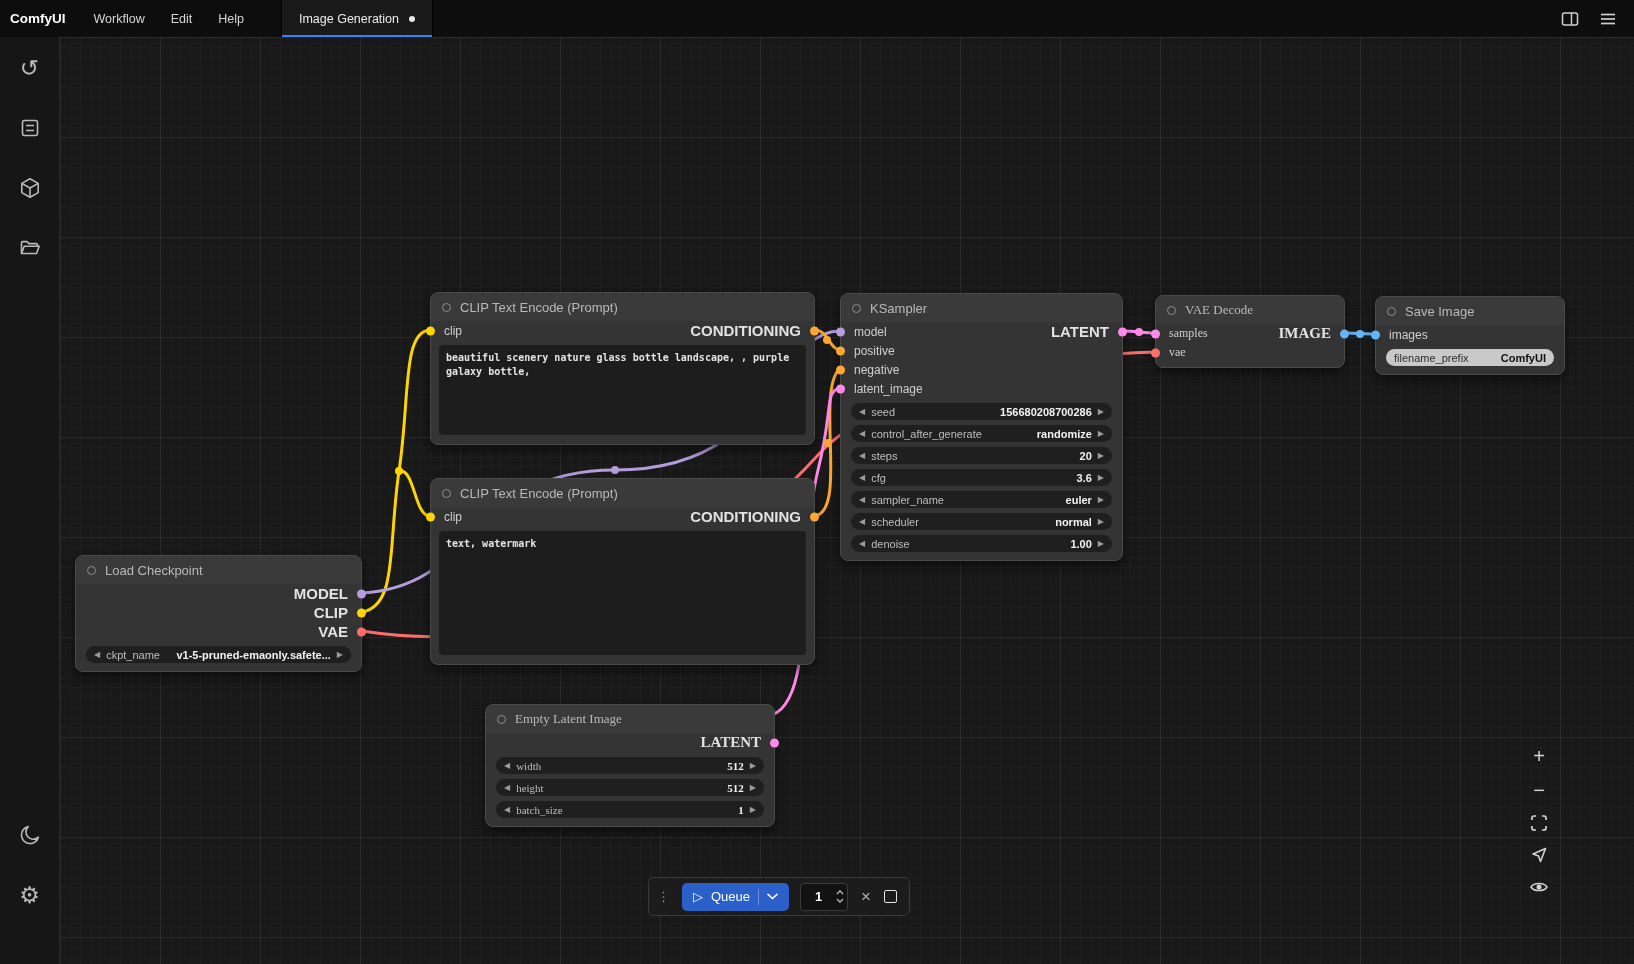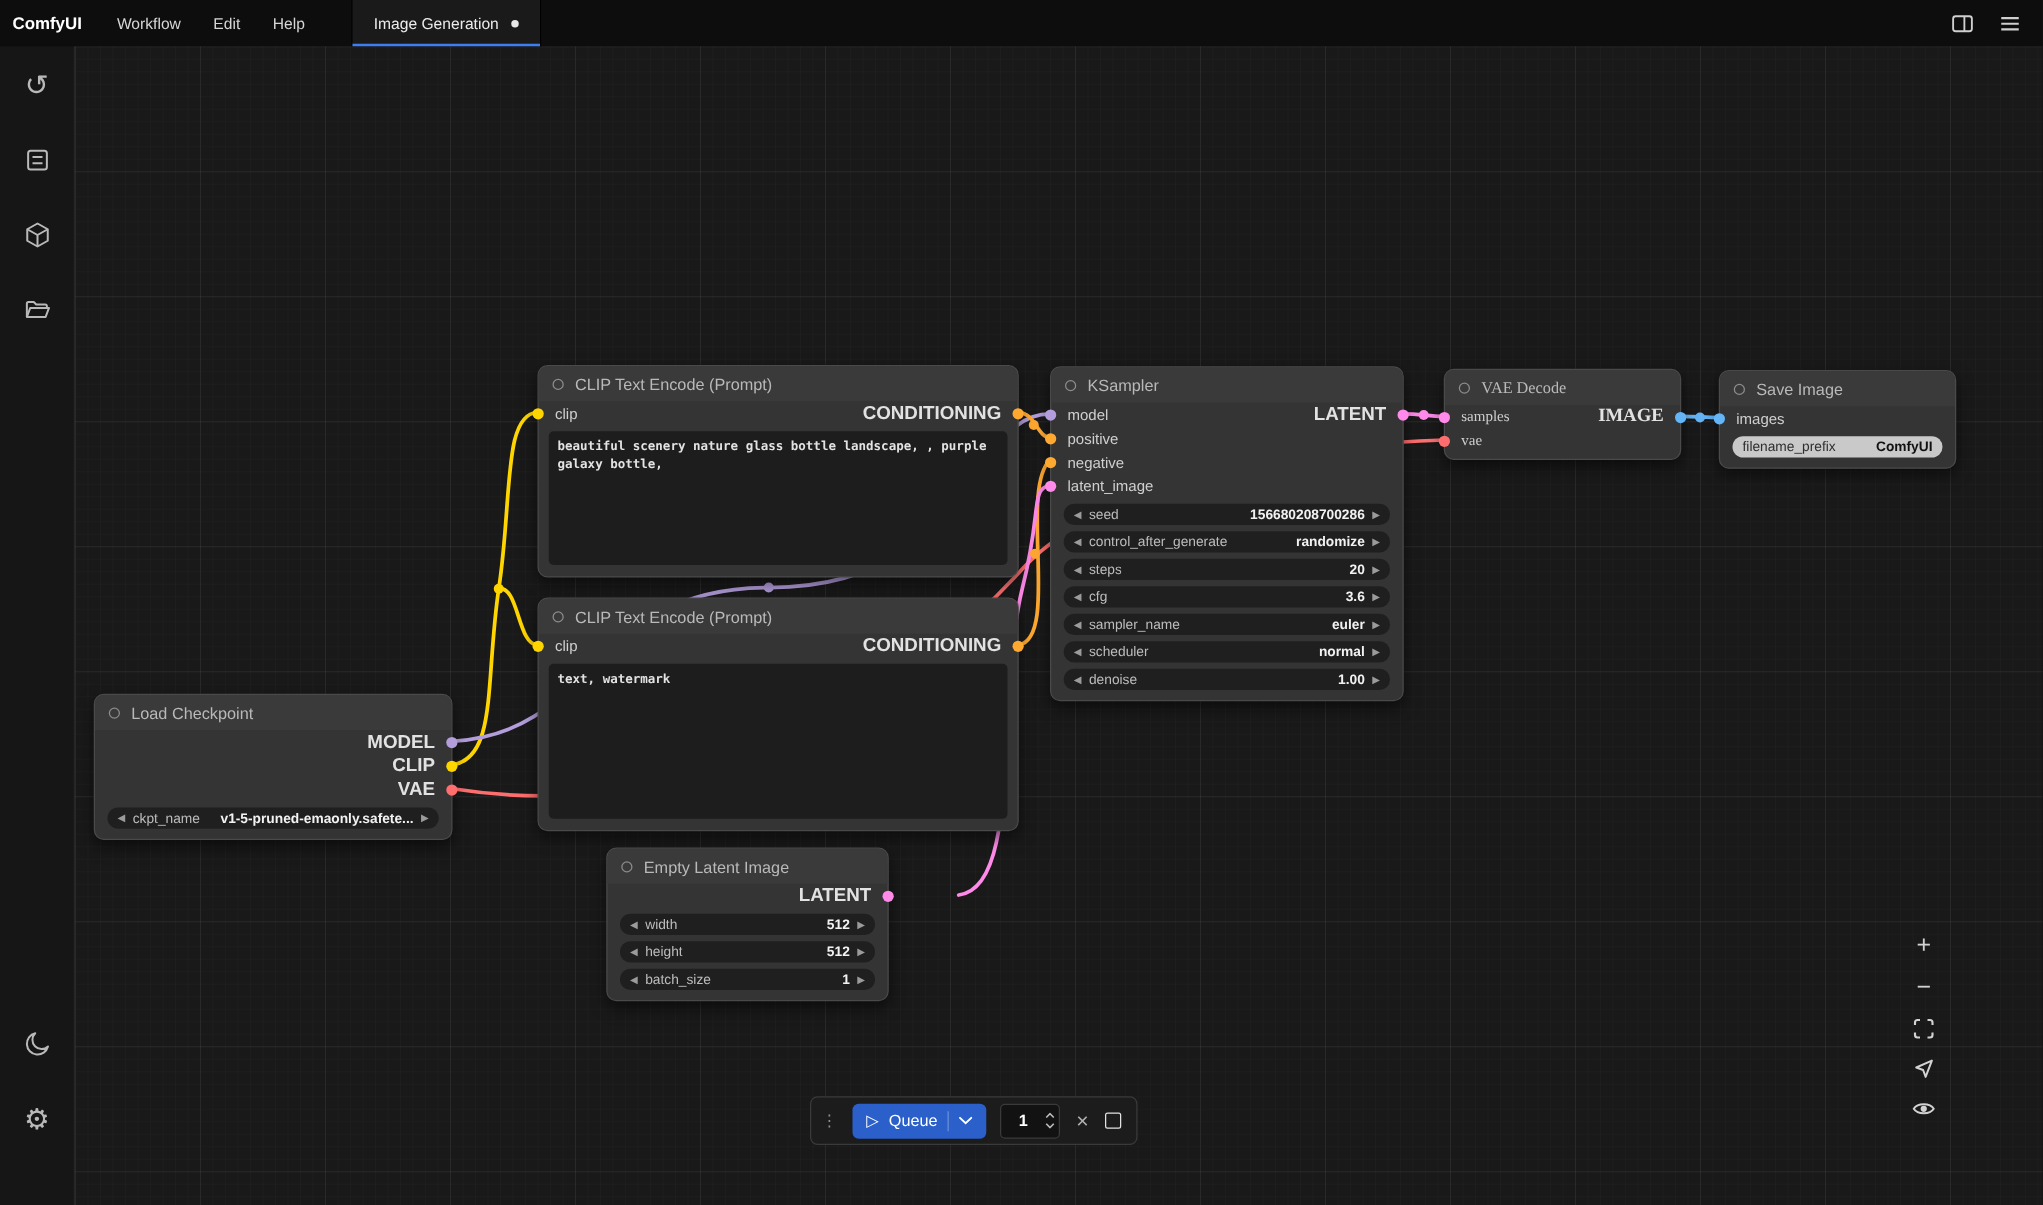--- a/index.html
+++ b/index.html
@@ -135,21 +135,21 @@
   <div class="node-header">
     <span class="collapse-dot"></span>
     <span class="node-title">CLIP Text Encode (Prompt)</span>
   </div>
   <div class="io-row">
     <span class="port in p-clip"></span>
     <span class="in-label">clip</span>
     <span class="out-label">CONDITIONING</span>
     <span class="port out p-cond"></span>
   </div>
-  <div class="prompt-box" style="height:107px;">beautiful scenery nature glass bottle landscape, , purple galaxy bottle,</div>
+  <div class="prompt-box" style="height:90px;">beautiful scenery nature glass bottle landscape, , purple galaxy bottle,</div>
 </div>
 
 <div class="node" style="left:430px; top:478px; width:385px;">
   <div class="node-header">
     <span class="collapse-dot"></span>
     <span class="node-title">CLIP Text Encode (Prompt)</span>
   </div>
   <div class="io-row">
     <span class="port in p-clip"></span>
     <span class="in-label">clip</span>
@@ -178,21 +178,21 @@
   </div>
   <div class="widget">
     <span class="arrow">◀</span>
     <span class="wname">ckpt_name</span>
     <span class="wval">v1-5-pruned-emaonly.safete...</span>
     <span class="arrow">▶</span>
   </div>
   <div class="node-pad"></div>
 </div>
 
-<div class="node" style="left:485px; top:678px; width:226px;">
+<div class="node" style="left:485px; top:704px; width:290px;font-family:Liberation Serif, serif;">
   <div class="node-header">
     <span class="collapse-dot"></span>
     <span class="node-title">Empty Latent Image</span>
   </div>
   <div class="out-row">
     <span class="out-label">LATENT</span>
     <span class="port out p-latent"></span>
   </div>
   <div class="widget">
     <span class="arrow">◀</span>

